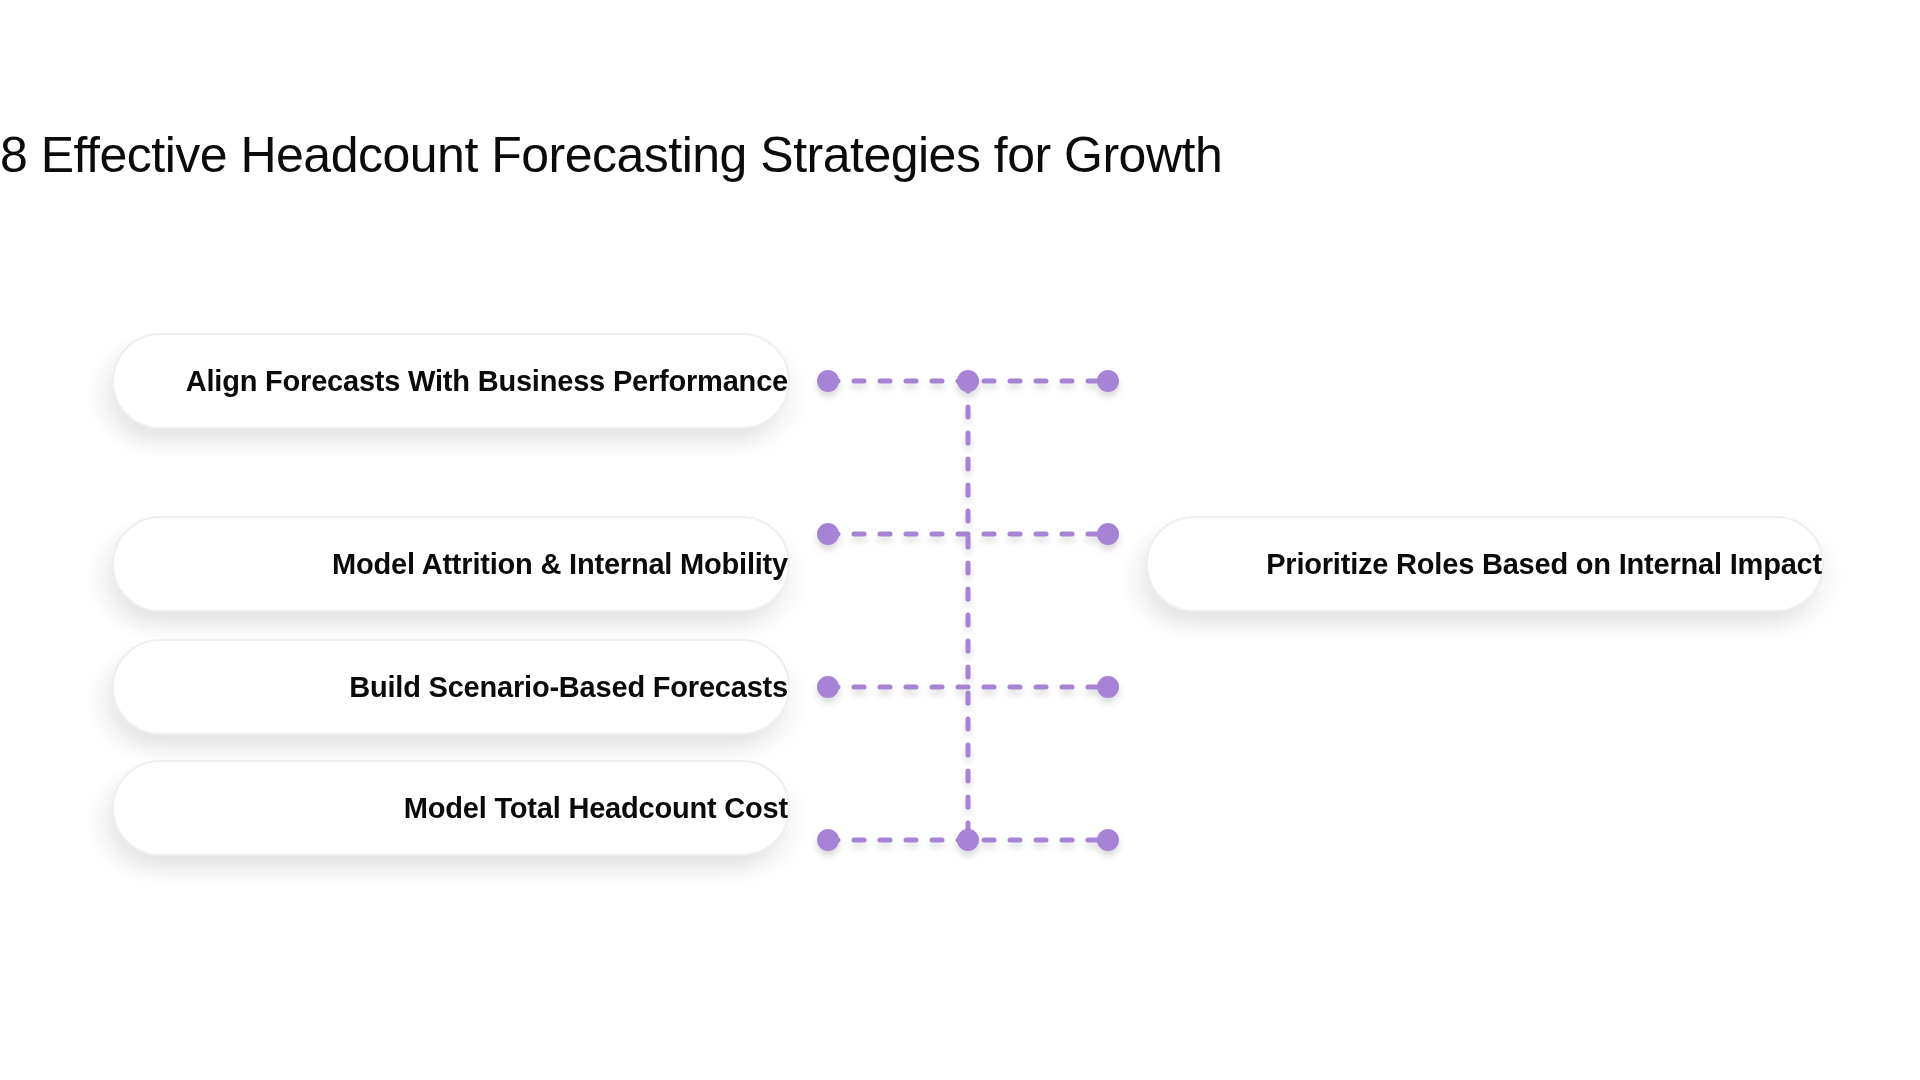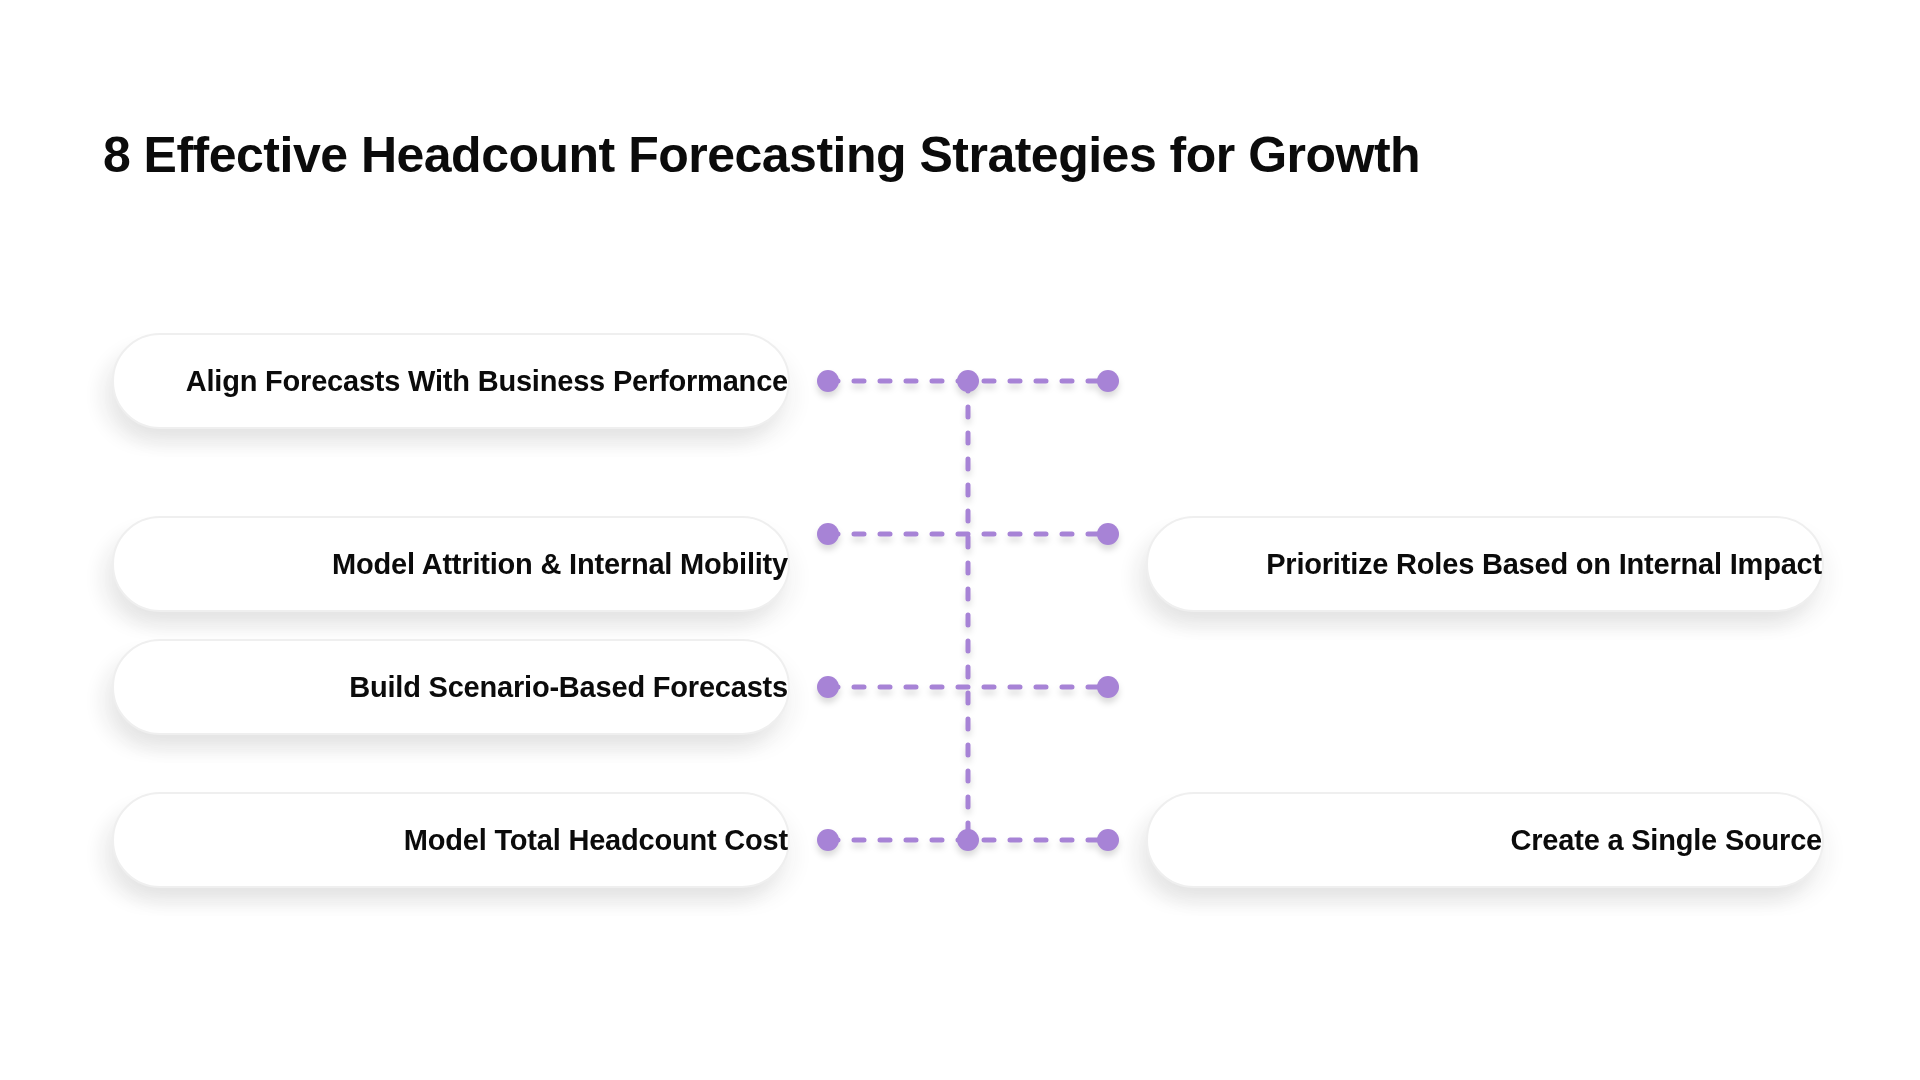--- a/index.html
+++ b/index.html
@@ -17,24 +17,23 @@
     height: 1080px;
     background: var(--background);
     overflow: hidden;
     font-family: "Liberation Sans", sans-serif;
   }
   .title {
     position: absolute;
     top: 126px;
     left: 0;
     width: 1523px;
-    text-align: center;
     font-size: 50px;
     line-height: 58px;
-    font-weight: 700;
+    font-weight: 400;
     letter-spacing: -0.5px;
     color: var(--text);
   }
   .pill {
     position: absolute;
     width: 678px;
     height: 96px;
     background: var(--box-background);
     border: 2px solid var(--box-border);
     border-radius: 48px;
@@ -49,21 +48,21 @@
     font-weight: 700;
     letter-spacing: -0.2px;
     color: var(--text);
     white-space: nowrap;
   }
   .col-left  { left: 112px; }
   .col-right { left: 1146px; }
   .row-0 { top: 333px; }
   .row-1 { top: 486px; margin-top: 30px; }
   .row-2 { top: 639px; }
-  .row-3 { top: 792px; }
+  .row-3 { top: 760px; }
   .connectors {
     position: absolute;
     top: 0;
     left: 0;
     pointer-events: none;
     filter: drop-shadow(0 5px 3px rgba(0, 0, 0, 0.14));
   }
   .connectors line {
     stroke: var(--accent);
     stroke-width: 5;
@@ -112,17 +111,14 @@
   <div class="pill col-left row-2">
     <span class="label">Build Scenario-Based Forecasts</span>
   </div>
   <div class="pill col-left row-3">
     <span class="label">Model Total Headcount Cost</span>
   </div>
 
   <div class="pill col-right row-1">
     <span class="label">Prioritize Roles Based on Internal Impact</span>
   </div>
-  <div class="pill col-right row-3">
-    <span class="label">Create a Single Source</span>
-  </div>
 
 </div>
 
 </body></html>

